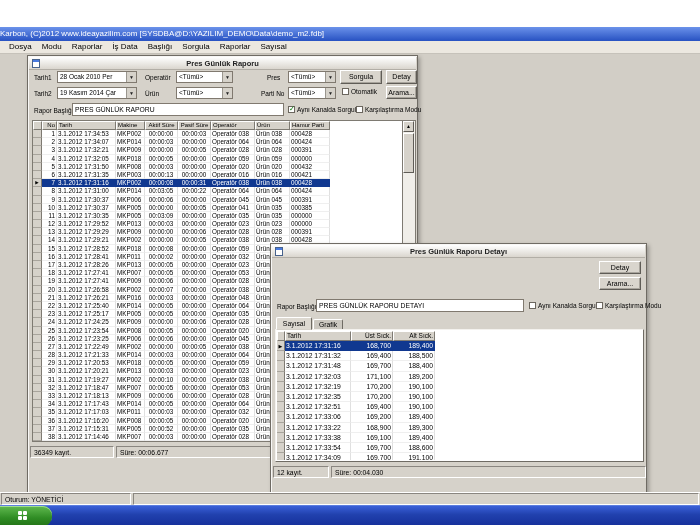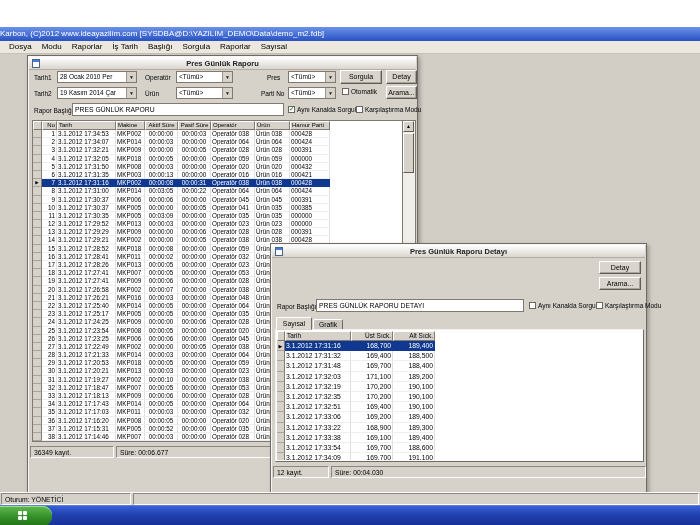--- a/index.html
+++ b/index.html
@@ -97,21 +97,21 @@
 <div class="screen">
 
   <div class="app-titlebar">
     <span>Karbon, (C)2012 www.ideayazilim.com [SYSDBA@D:\YAZILIM_DEMO\Data\demo_m2.fdb]</span>
   </div>
 
   <div class="menubar">
     <span class="mi">Dosya</span>
     <span class="mi">Modu</span>
     <span class="mi">Raporlar</span>
-    <span class="mi">İş Tarih</span>
+    <span class="mi">İş Data</span>
     <span class="mi">Başlığı</span>
     <span class="mi">Sorgula</span>
     <span class="mi">Raporlar</span>
     <span class="mi">Sayısal</span>
   </div>
 
   <div class="mdi">
 
     <div class="win mg" style="left:27px;top:1px;width:391px;height:444px">
       <div class="win-title">

